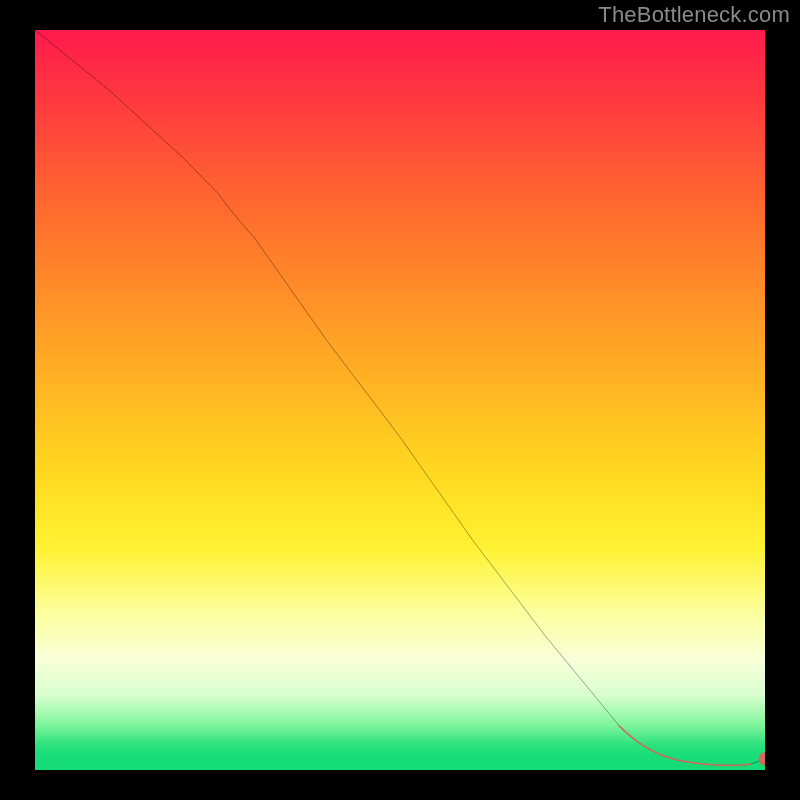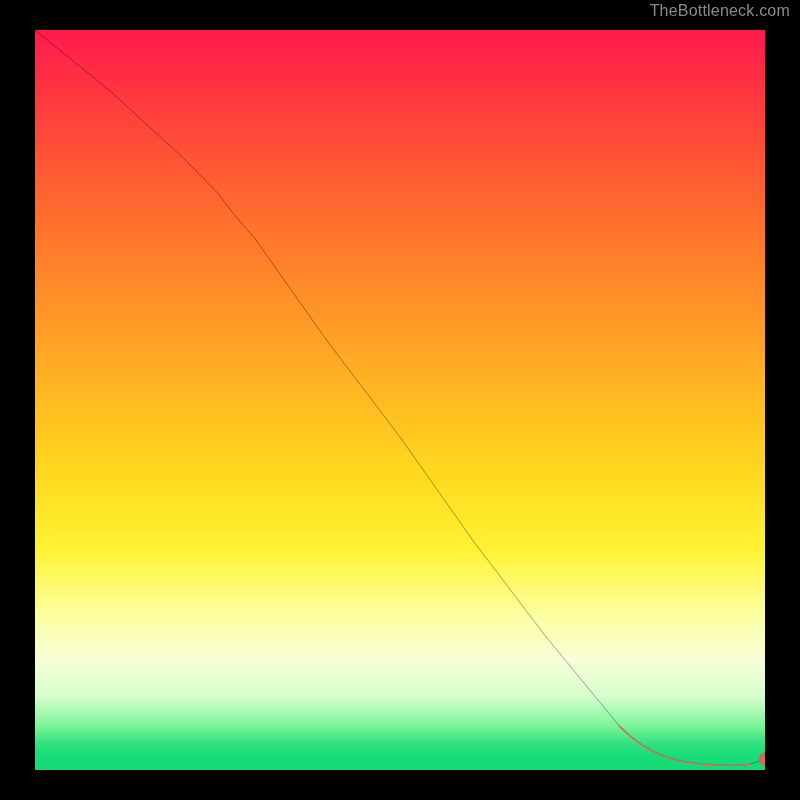--- a/index.html
+++ b/index.html
@@ -15,21 +15,21 @@
     position: relative;
     width: 800px;
     height: 800px;
     background: #000;
   }
   .watermark {
     position: absolute;
     top: 2px;
     right: 10px;
     color: #8a8a8a;
-    font-size: 16px;
+    font-size: 22px;
     letter-spacing: 0.2px;
     font-weight: 500;
     user-select: none;
   }
   .plot-area {
     position: absolute;
     left: 35px;   
     right: 35px;  
     top: 30px;
     bottom: 30px;

